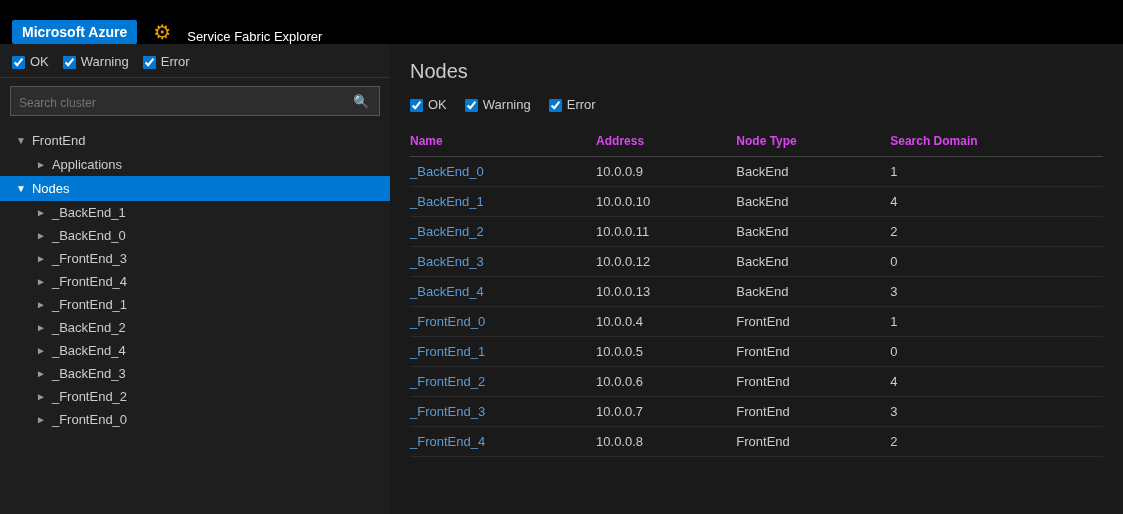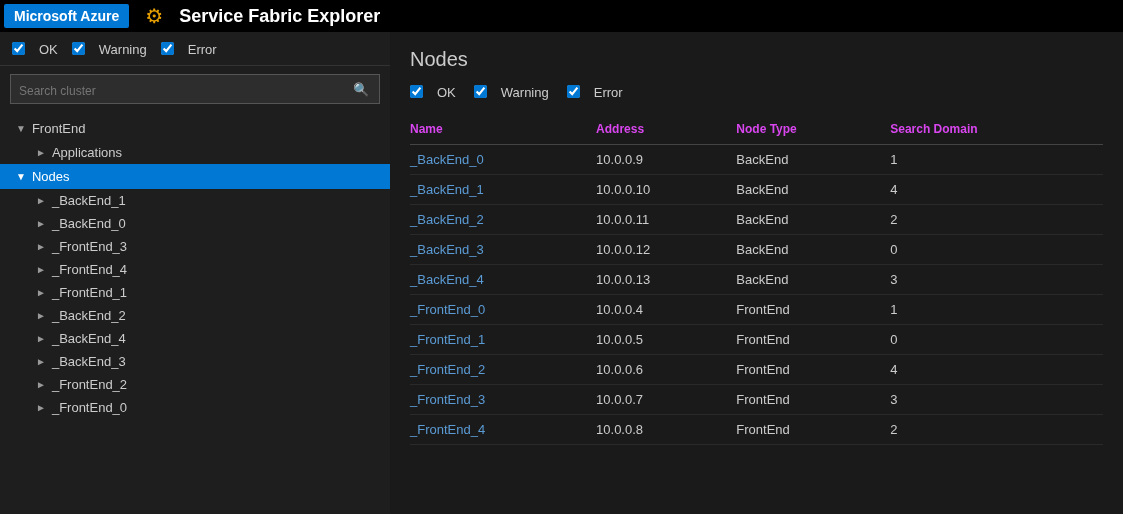--- a/index.html
+++ b/index.html
@@ -12,42 +12,42 @@
       width: 1123px;
       overflow: hidden;
       display: flex;
       flex-direction: column;
     }
 
     
     .header {
       background: #000;
       display: flex;
-      align-items: center;
-      height: 32px;
-      padding: 0 4px;
+      align-items: flex-end;
+      height: 44px;
+      padding: 0 12px;
       gap: 16px;
       flex-shrink: 0;
     }
     .header-azure {
       background: #0078d4;
       color: #fff;
       font-weight: 600;
       font-size: 14px;
       padding: 4px 10px;
       border-radius: 2px;
     }
     .header-icon {
       color: #e8a000;
       font-size: 20px;
     }
     .header-title {
       color: #fff;
-      font-size: 18px;
-      font-weight: 700;
+      font-size: 13px;
+      font-weight: 400;
     }
 
     
     .main-layout {
       display: flex;
       flex: 1;
       overflow: hidden;
     }
 
     
@@ -63,22 +63,22 @@
     .sidebar-filter-bar {
       padding: 10px 12px 8px;
       display: flex;
       gap: 14px;
       align-items: center;
       border-bottom: 1px solid #333;
     }
 
     .filter-item {
       display: flex;
-      align-items: flex-start;
-      gap: 14px;
+      align-items: flex-end;
+      gap: 5px;
       color: #ccc;
       cursor: pointer;
     }
     .filter-item input[type="checkbox"] {
       accent-color: #0078d4;
       width: 13px;
       height: 13px;
       cursor: pointer;
     }
 

